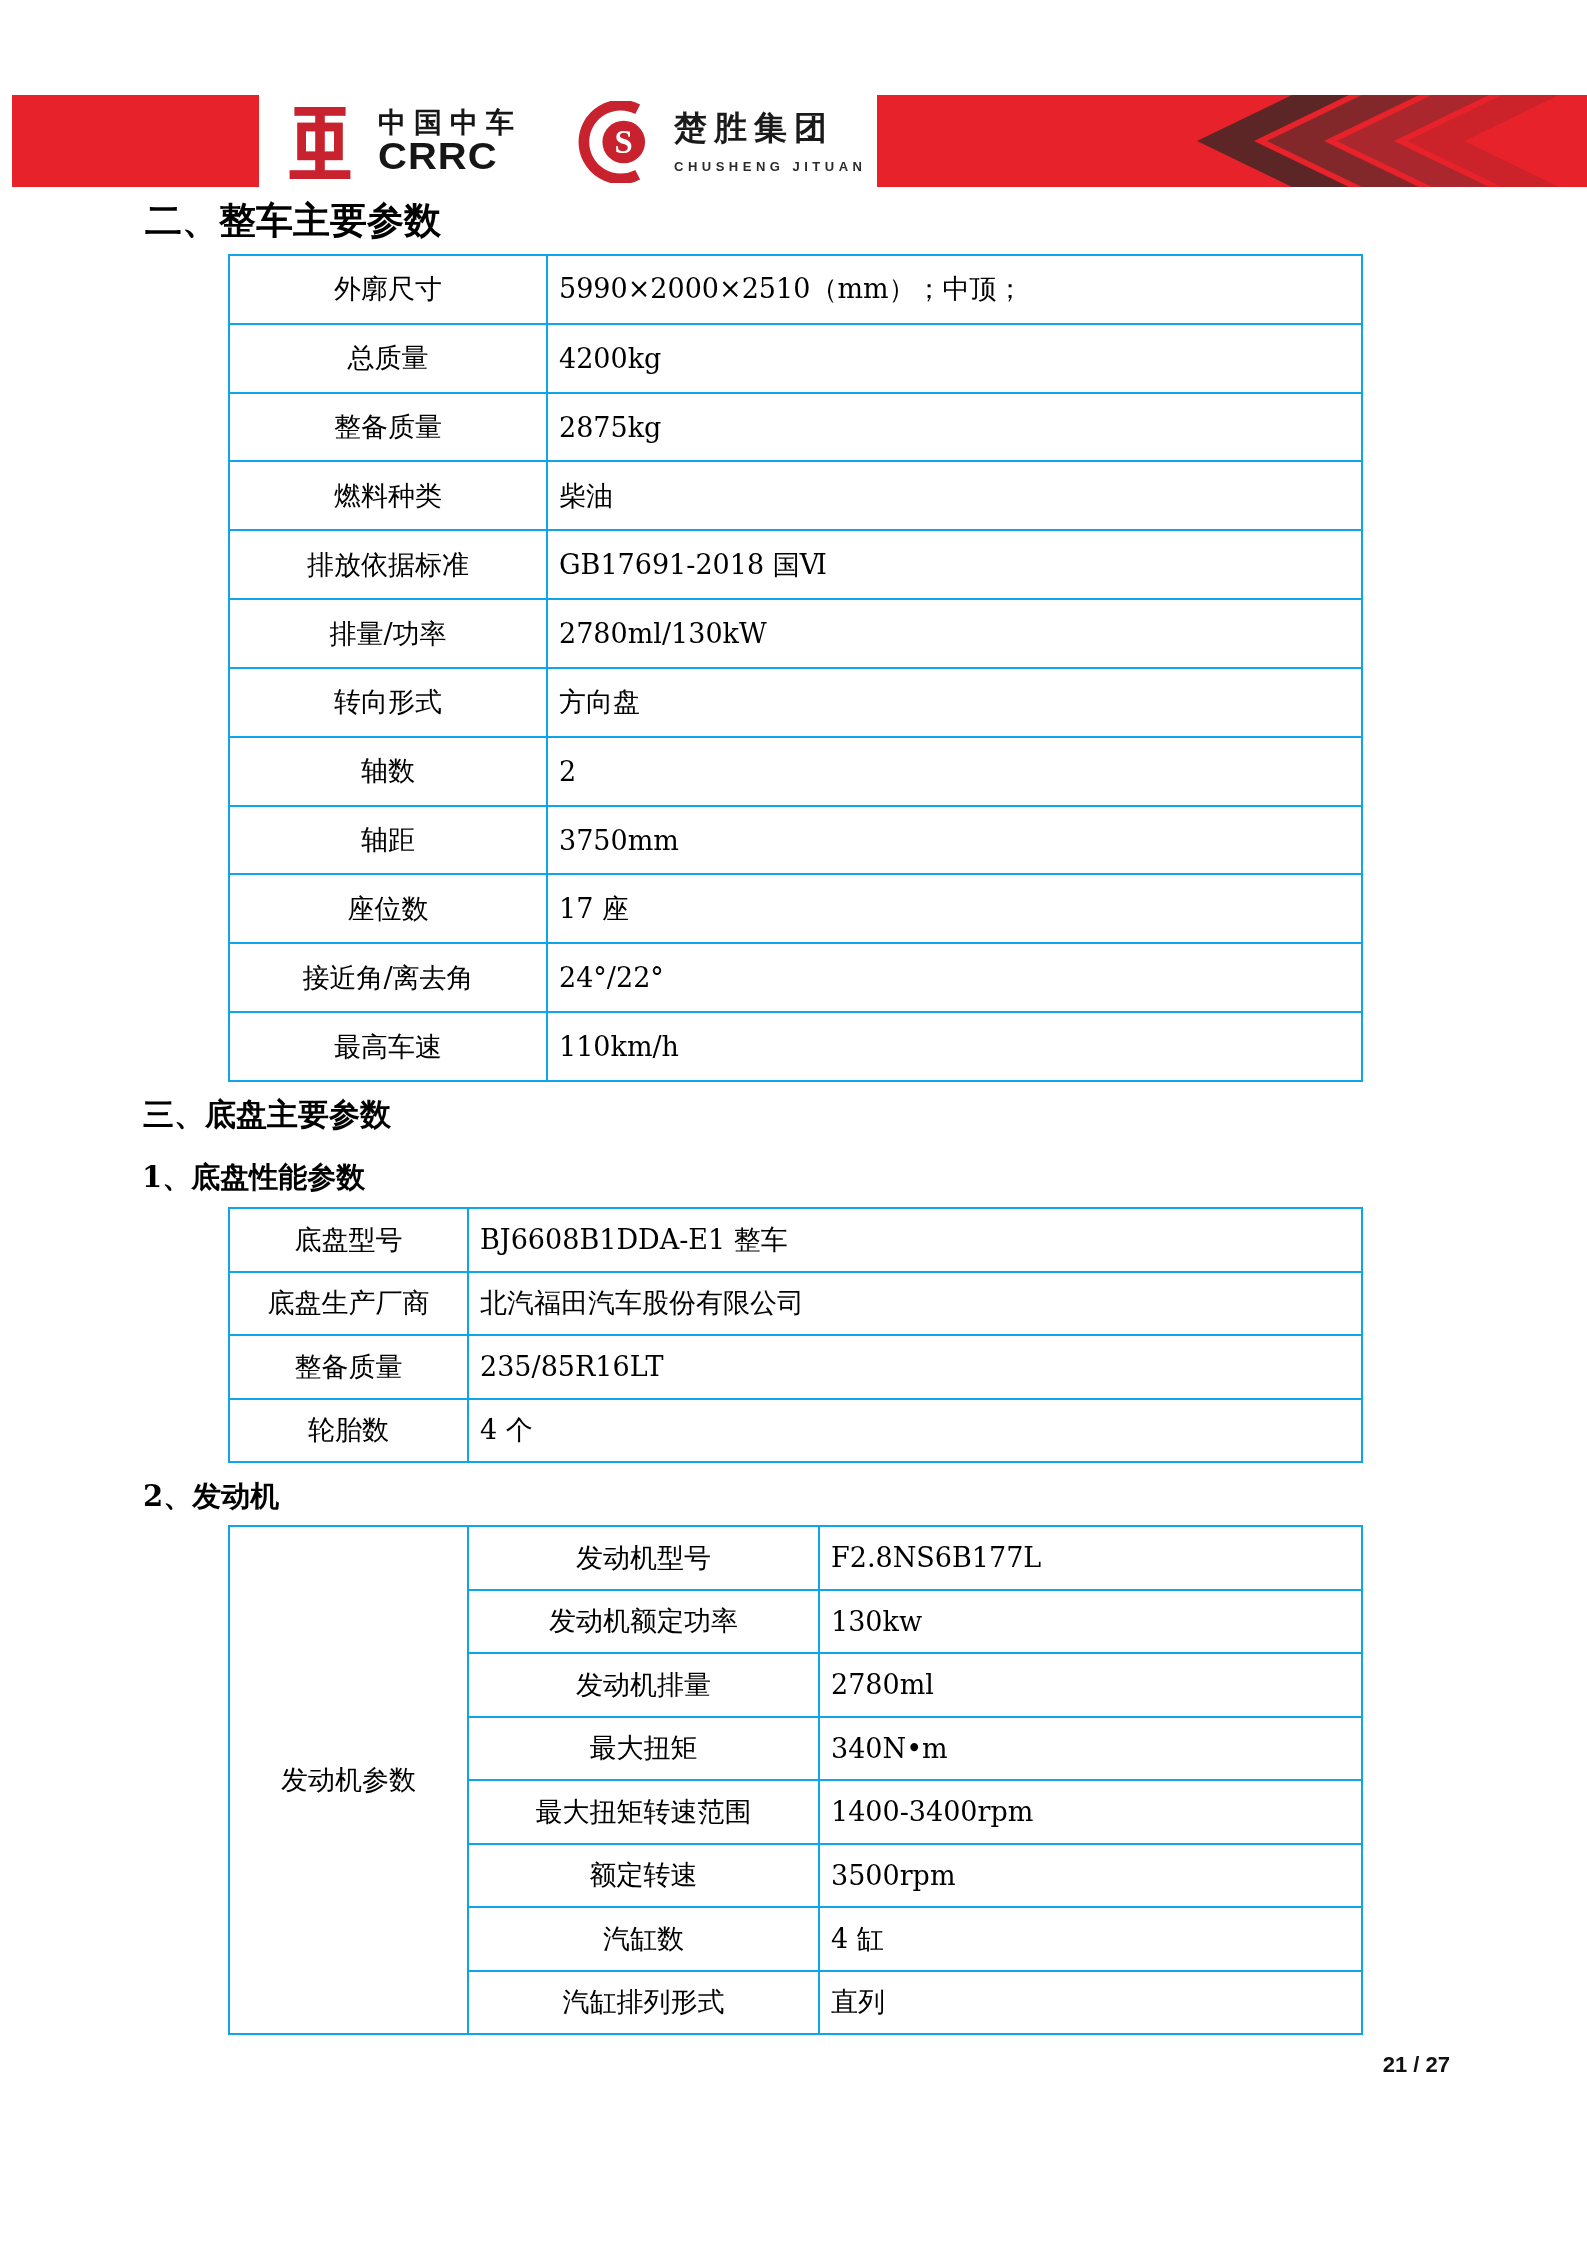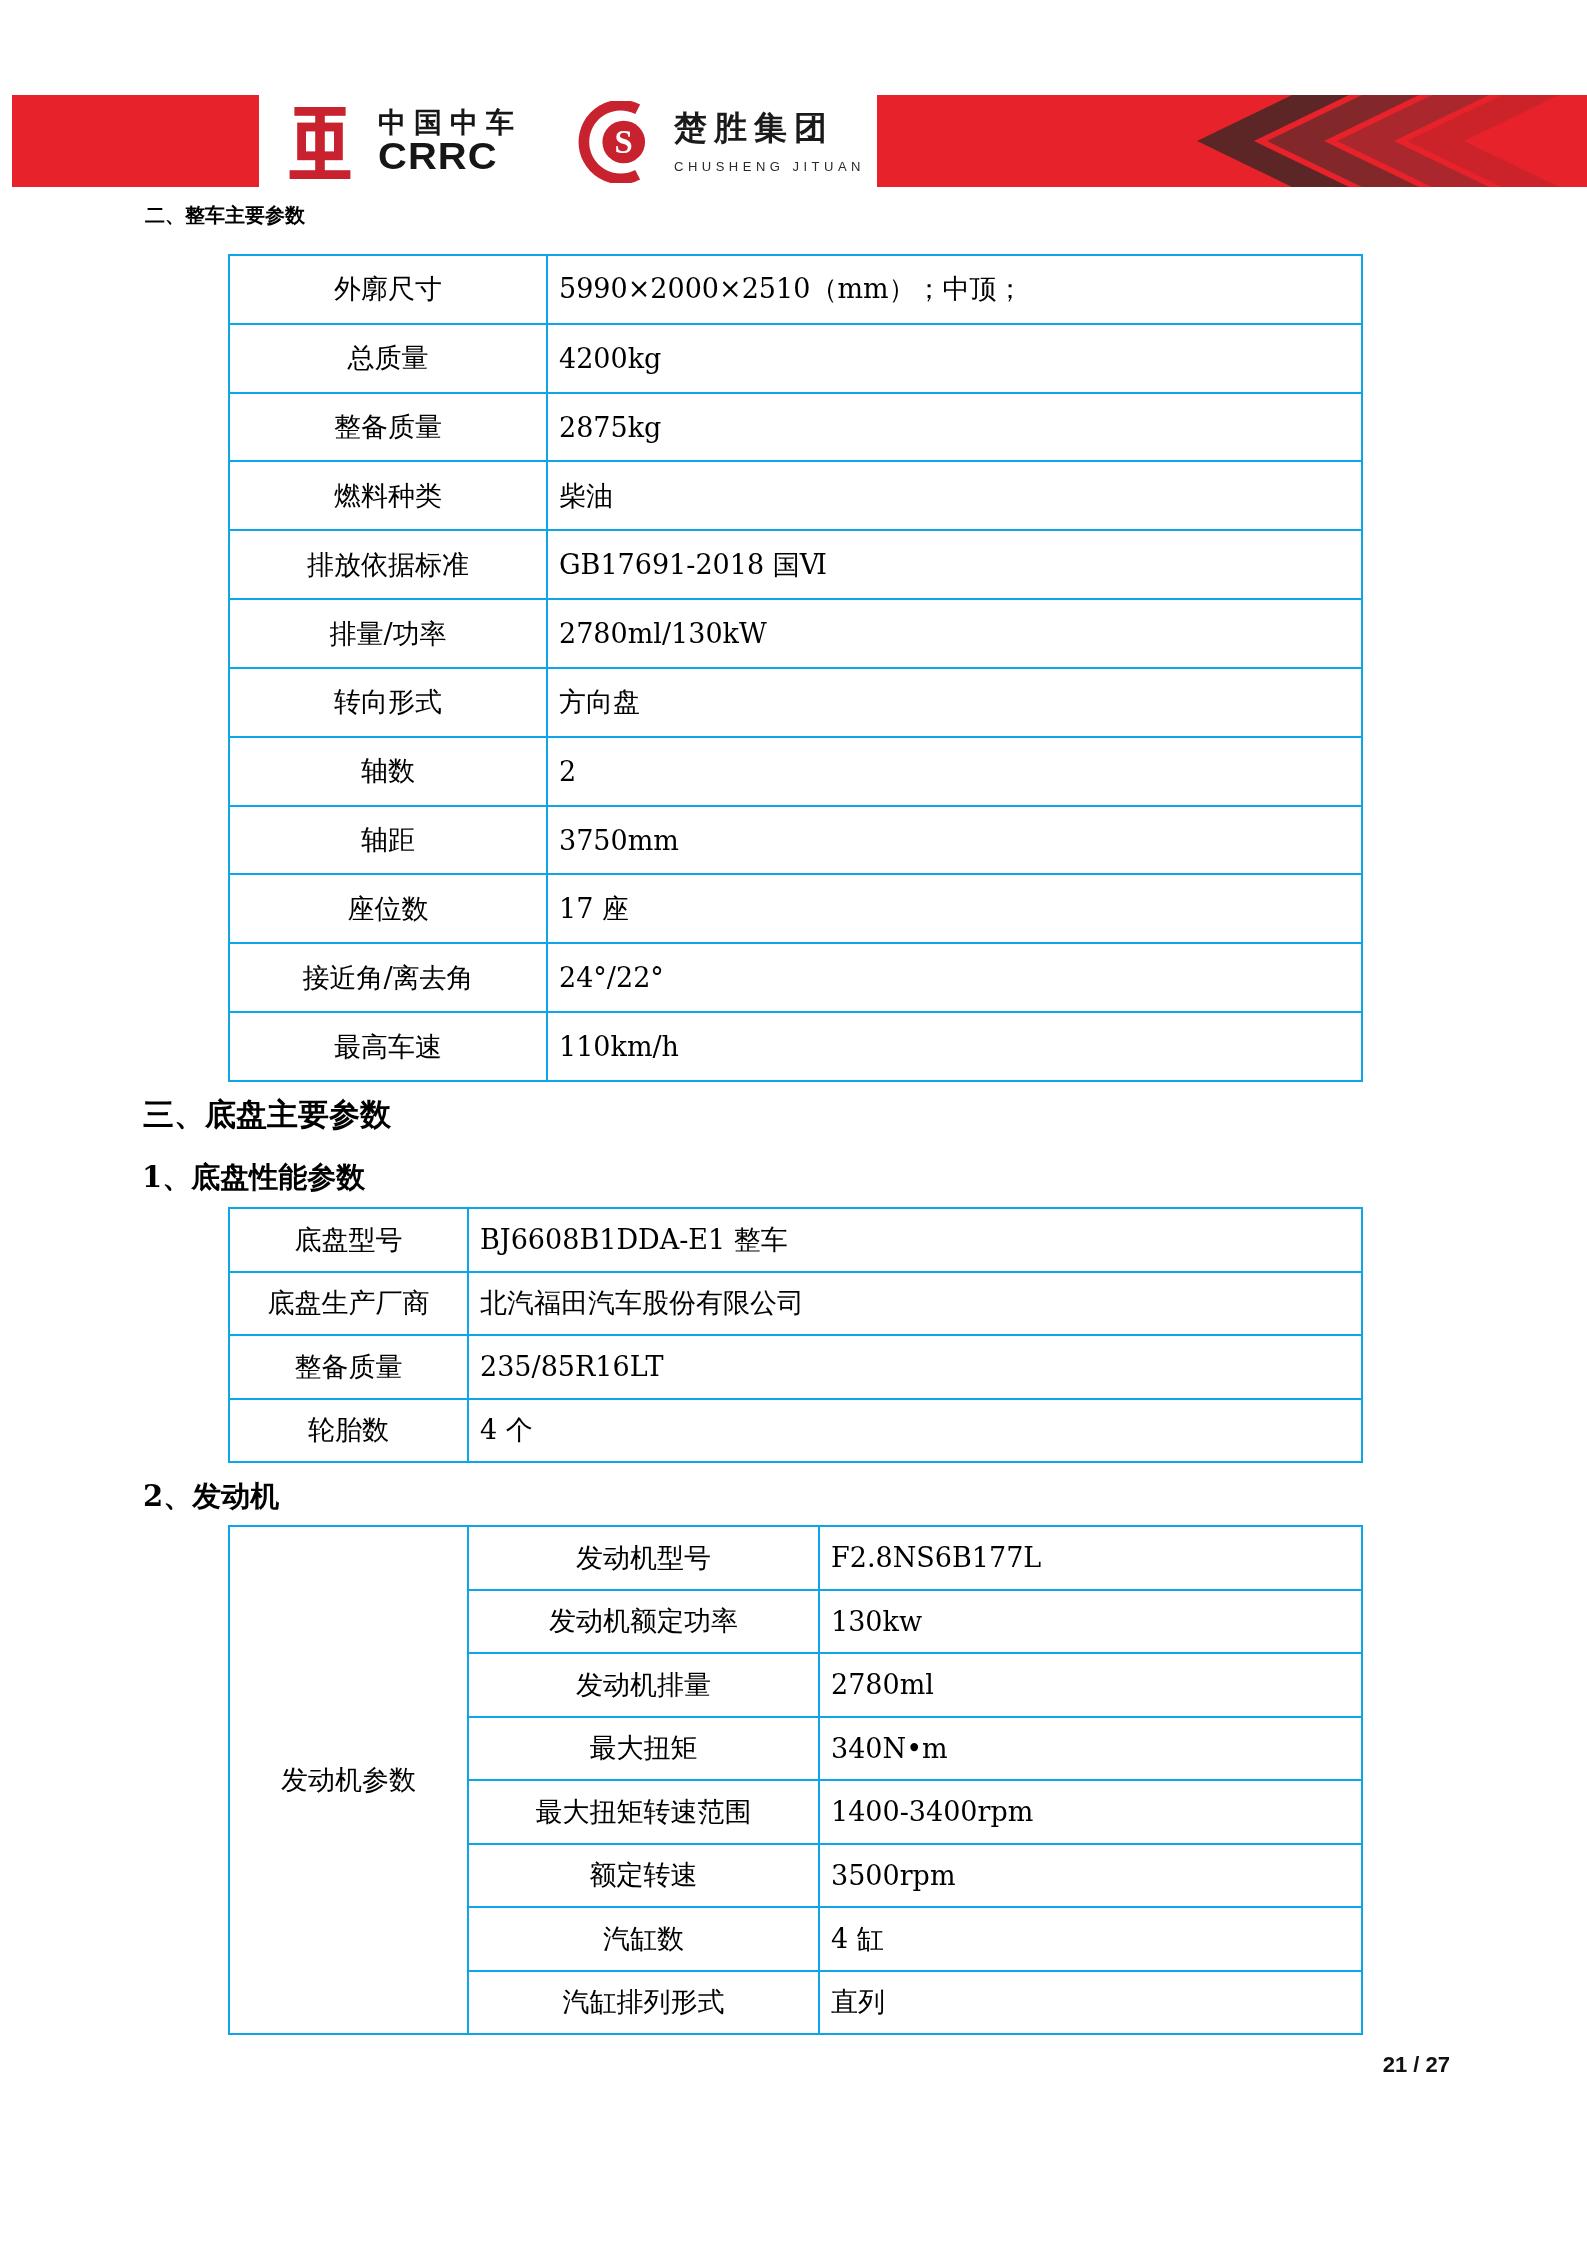--- a/index.html
+++ b/index.html
@@ -14,24 +14,24 @@
   .red-block-right{position:absolute;left:865px;top:0;width:722px;height:92px;overflow:hidden;}
   .crrc-logo{position:absolute;left:266px;top:6px;height:84px;display:flex;align-items:center;}
   .crrc-mark{width:84px;height:80px;}
   .crrc-text{margin-left:16px;display:flex;flex-direction:column;justify-content:center;}
   .crrc-cn{font-family:"Liberation Sans",sans-serif;font-weight:bold;font-size:28px;letter-spacing:8px;color:#161616;line-height:1.05;white-space:nowrap;}
   .crrc-en{font-family:"Liberation Sans",sans-serif;font-weight:bold;font-size:40px;letter-spacing:1px;color:#161616;line-height:1.0;transform:scaleY(.92);transform-origin:left top;}
   .cs-logo{position:absolute;left:560px;top:4px;height:86px;display:flex;align-items:center;}
   .cs-mark{width:92px;height:82px;}
   .cs-text{margin-left:10px;display:flex;flex-direction:column;justify-content:center;}
   .cs-cn{font-family:"Liberation Sans",sans-serif;font-weight:bold;font-size:33px;letter-spacing:7px;color:#1a1a1a;line-height:1.1;white-space:nowrap;}
-  .cs-en{font-family:"Liberation Sans",sans-serif;font-weight:normal;font-size:13px;letter-spacing:4.5px;color:#2a2a2a;margin-top:13px;white-space:nowrap;}
+  .cs-en{font-family:"Liberation Sans",sans-serif;font-weight:bold;font-size:13px;letter-spacing:4.5px;color:#2a2a2a;margin-top:13px;white-space:nowrap;}
   
   .sec-heading{position:absolute;font-weight:bold;white-space:nowrap;}
-  .h-vehicle{left:145px;top:202px;font-size:20px;}
+  .h-vehicle{left:145px;top:196px;font-size:37px;}
   .h-chassis{left:143px;top:1094px;font-size:31px;}
   .h-chassis-perf{left:142px;top:1158px;font-size:29px;}
   .h-engine{left:143px;top:1477px;font-size:29px;}
   
   table.spec{border-collapse:collapse;table-layout:fixed;position:absolute;left:228px;width:1133px;}
   table.spec td{border:2px solid #0ea5e9;font-size:27px;overflow:hidden;white-space:nowrap;}
   table.spec td.label{text-align:center;}
   table.spec td.value{text-align:left;padding-left:11px;}
   table.spec td.merged{text-align:center;vertical-align:middle;}
   .t-vehicle{top:254px;height:828px;}

